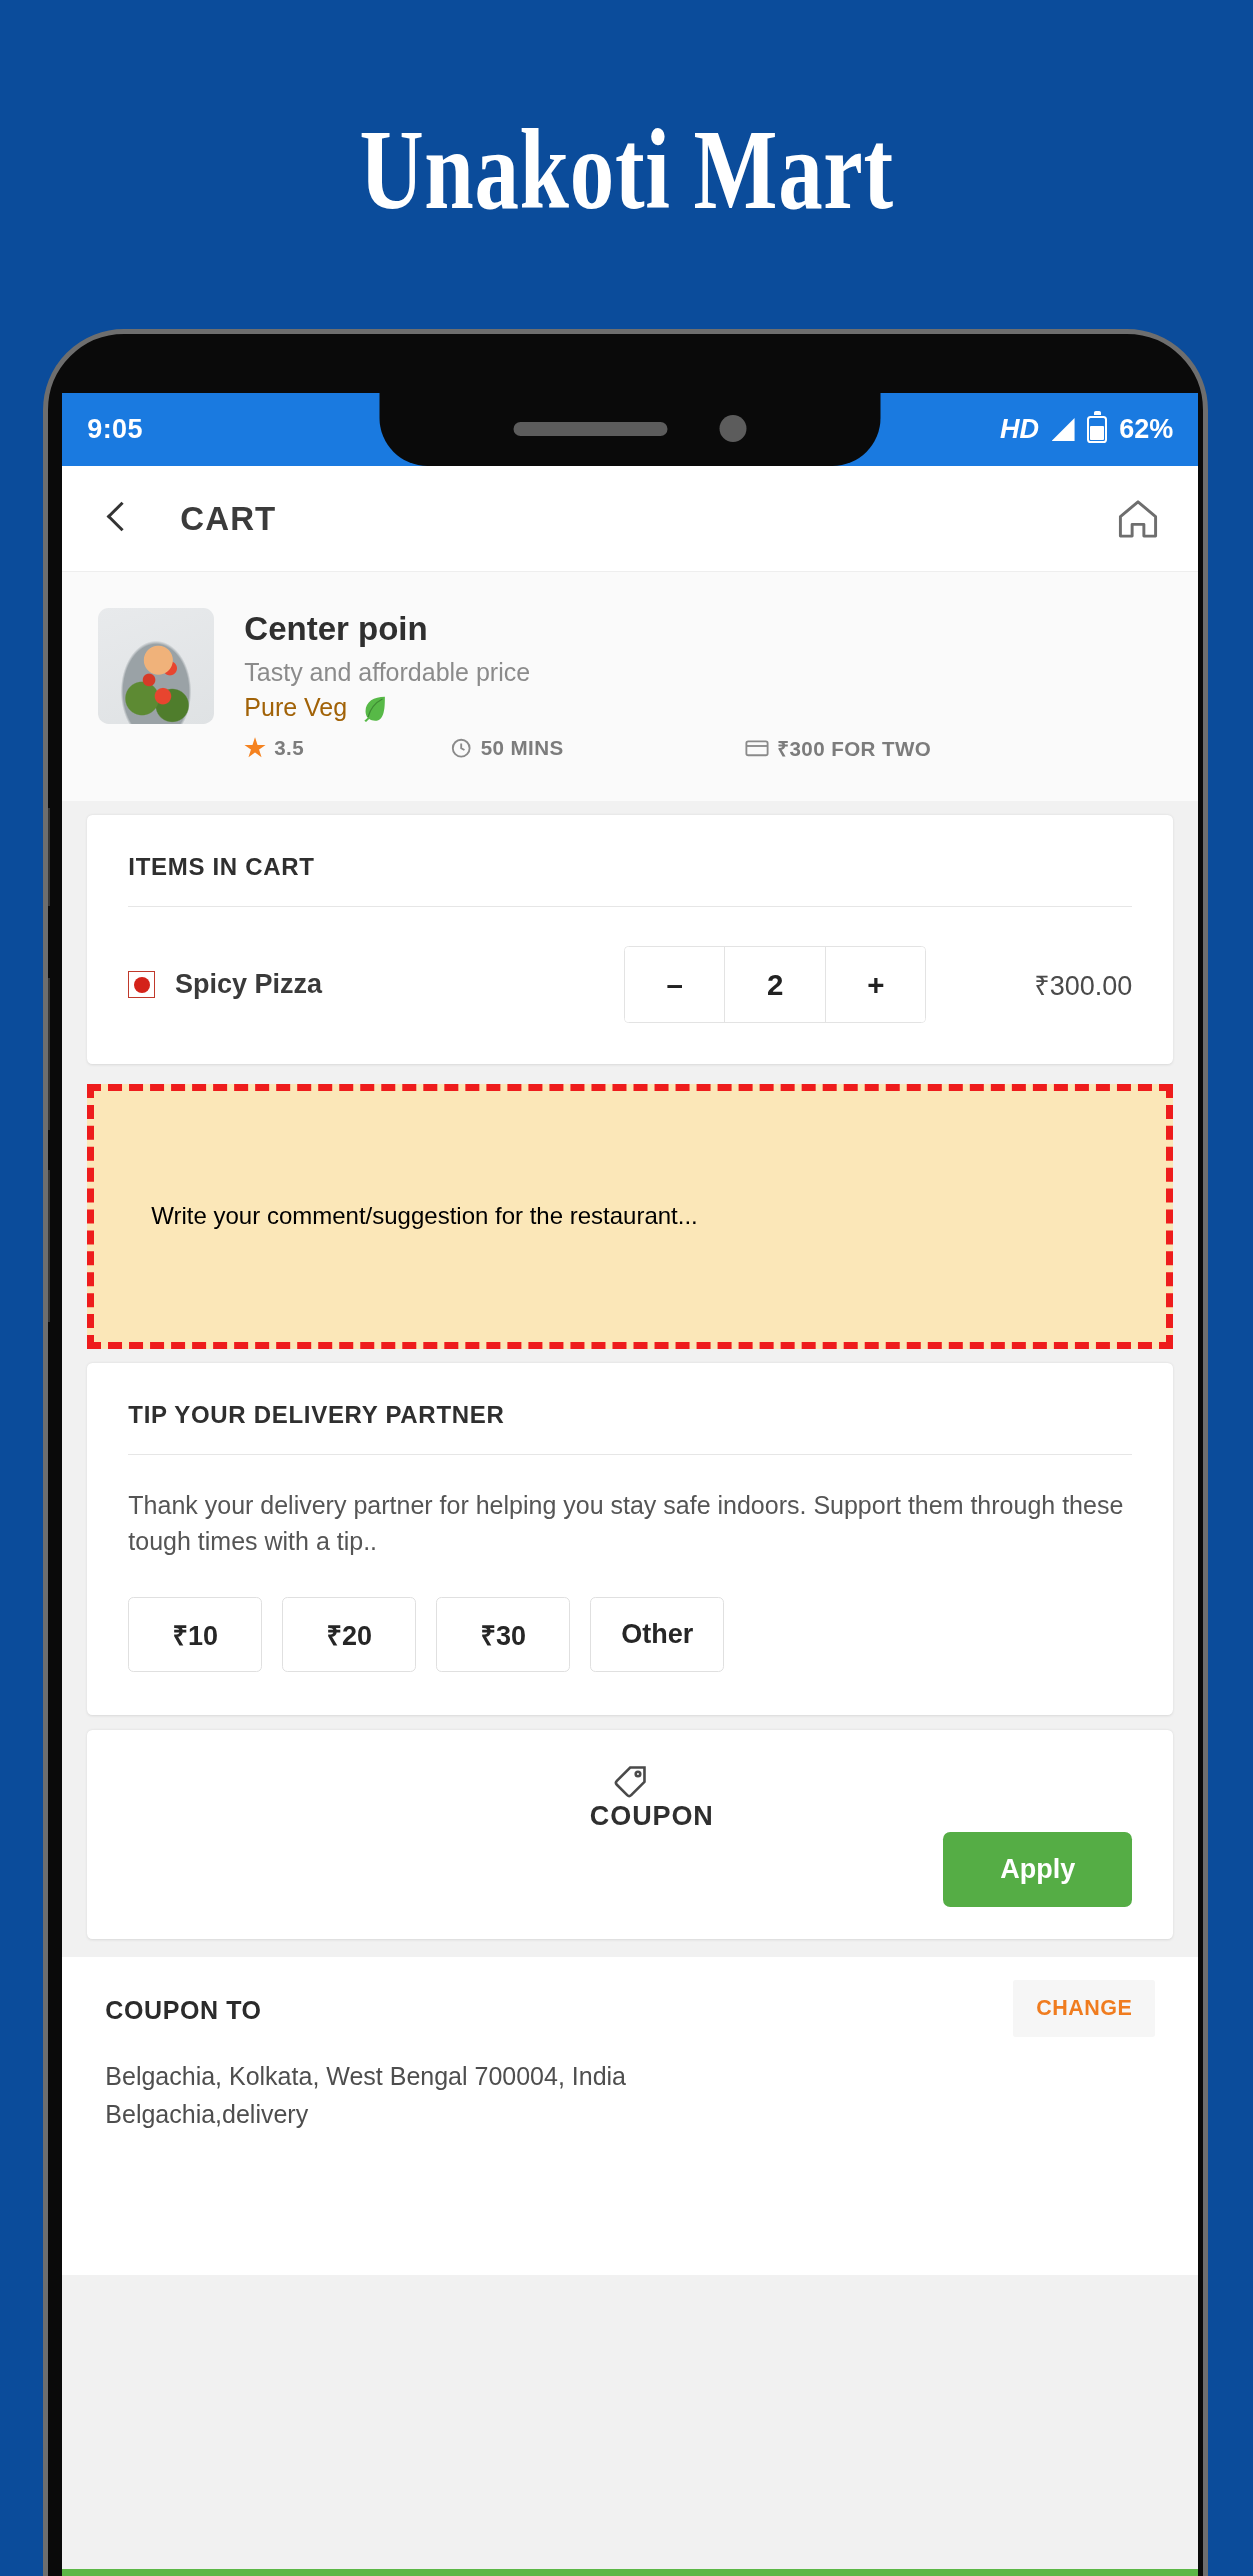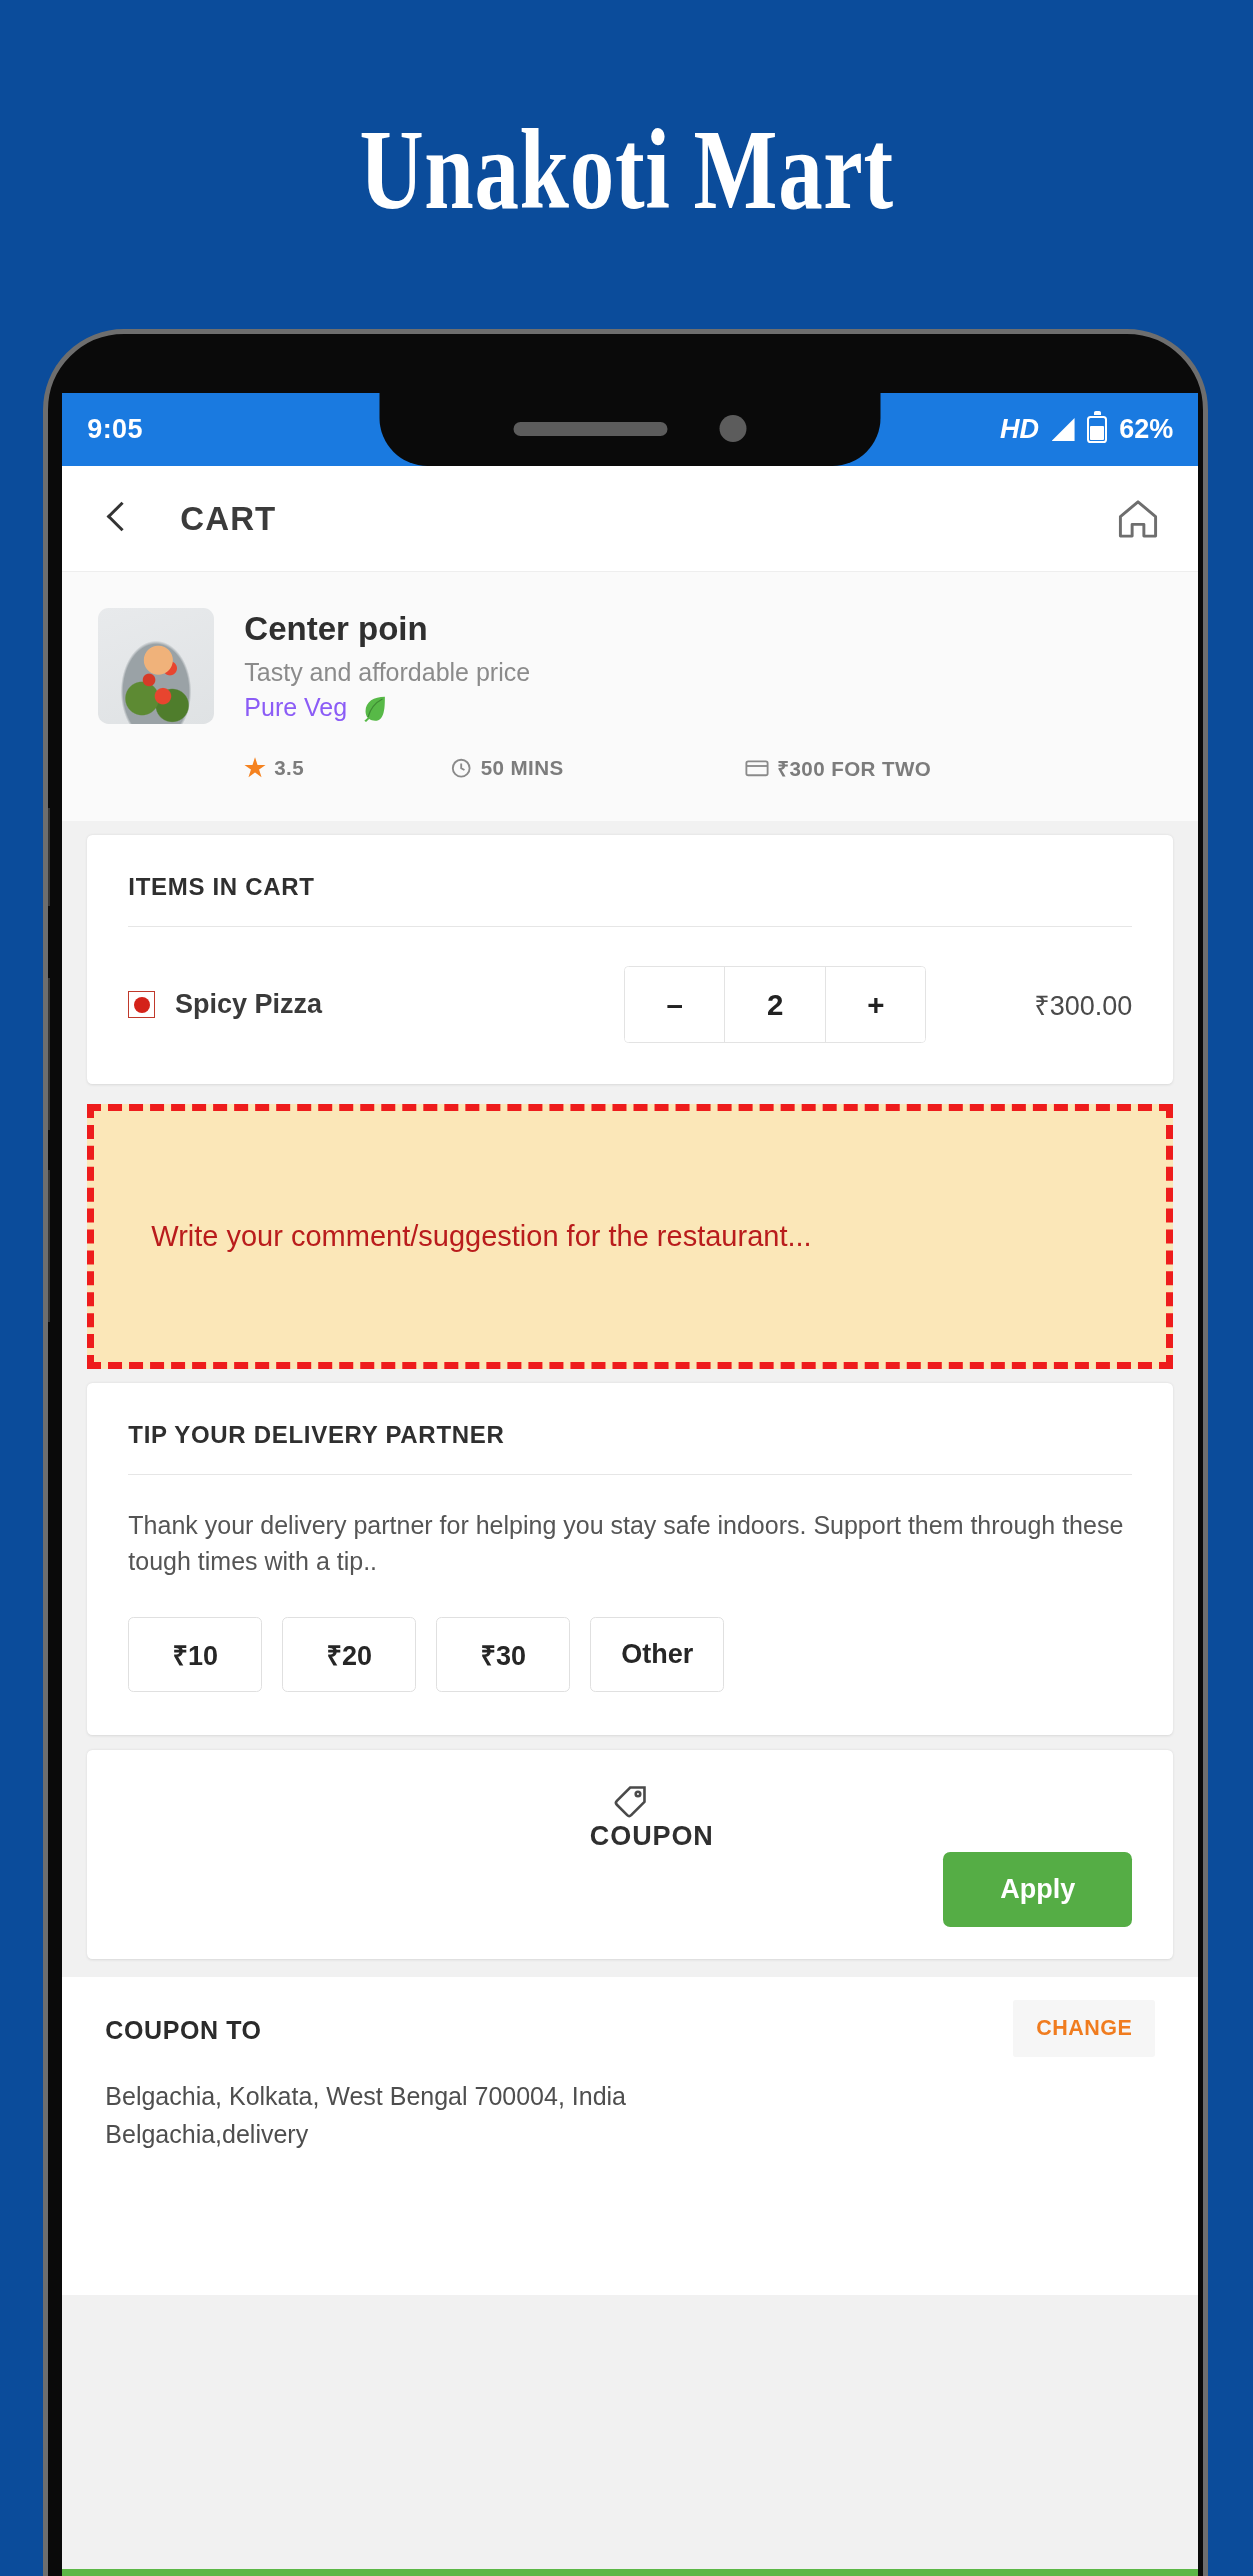--- a/index.html
+++ b/index.html
@@ -217,25 +217,25 @@
     color: #2f2f2f;
     margin-bottom: 10.7px;
   }
   .resto-tag {
     font-size: 25px;
     color: #8b8b8b;
     margin-bottom: 5.4px;
   }
   .resto-veg {
     font-size: 25px;
-    color: #8b5cf6;
+    color: #a16207;
     display: flex;
     align-items: flex-start;
     gap: 10.7px;
-    margin-bottom: 32px;
+    margin-bottom: 12px;
   }
   .leaf-ic { width: 32px; height: 29px; }
   .resto-meta {
     display: flex;
     align-items: center;
     font-size: 20.6px;
     font-weight: 700;
     color: #7c7c7c;
     letter-spacing: 0.4px;
   }
@@ -322,22 +322,22 @@
   .comment-wrap {
     margin: 19.7px 25px 0 25px;
     border: 7.2px dashed #ee1c1c;
     background: #fbe7b8;
     height: 265px;
     display: flex;
     align-items: center;
     padding: 0 57px;
   }
   .comment-ph {
-    font-size: 29px;
-    color: #b91c1c;
+    font-size: 24px;
+    color: #000000;
     text-align: center;
   }
 
   
   .tip-text {
     font-size: 25px;
     line-height: 1.45;
     color: #555;
     padding: 32px 41px 0 41px;
   }

